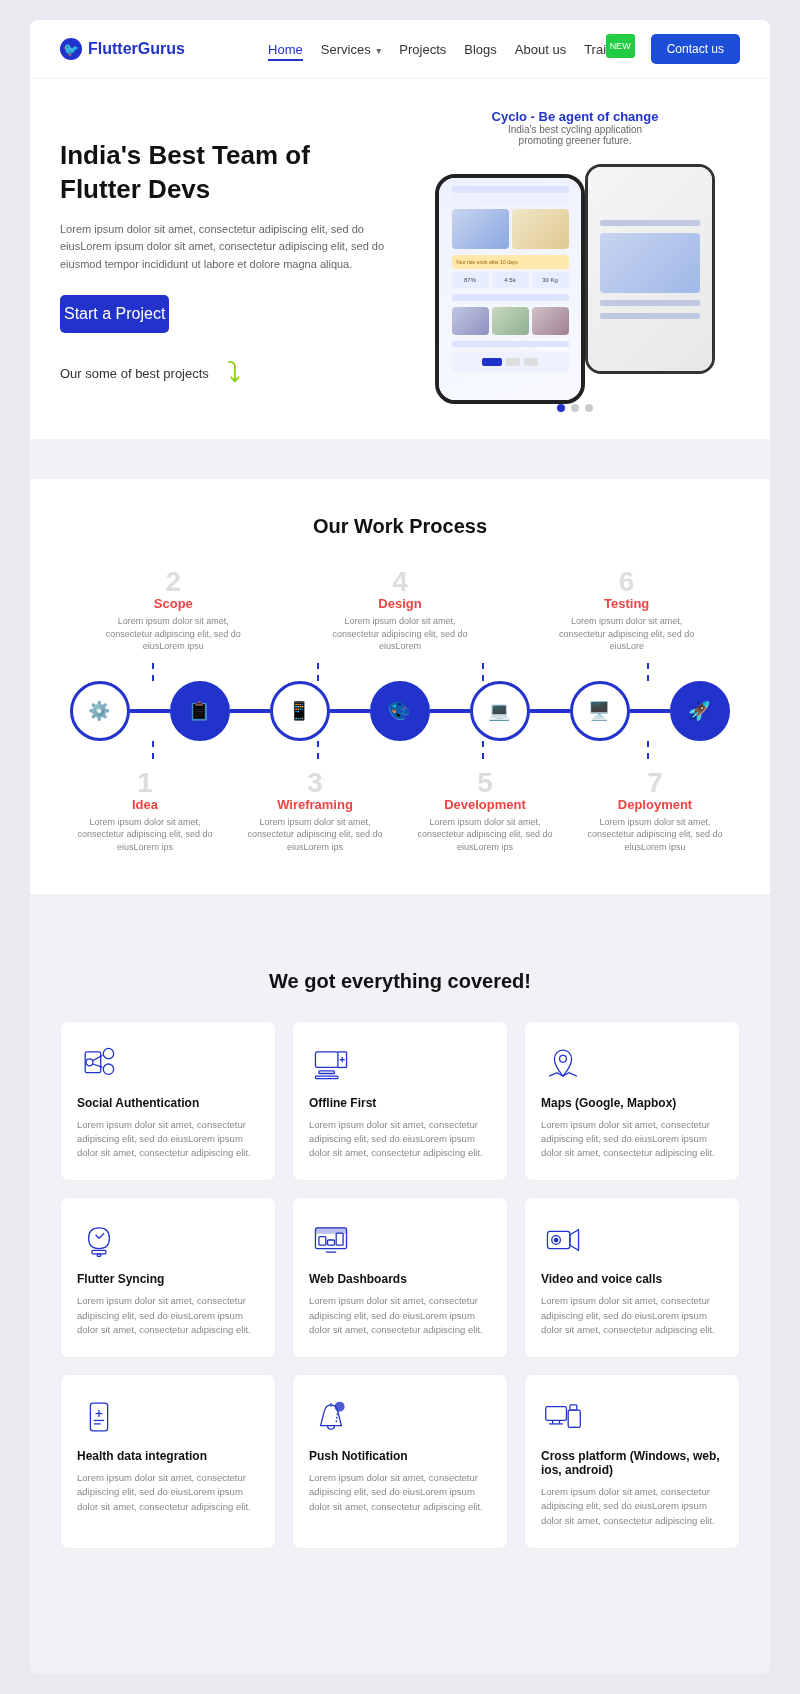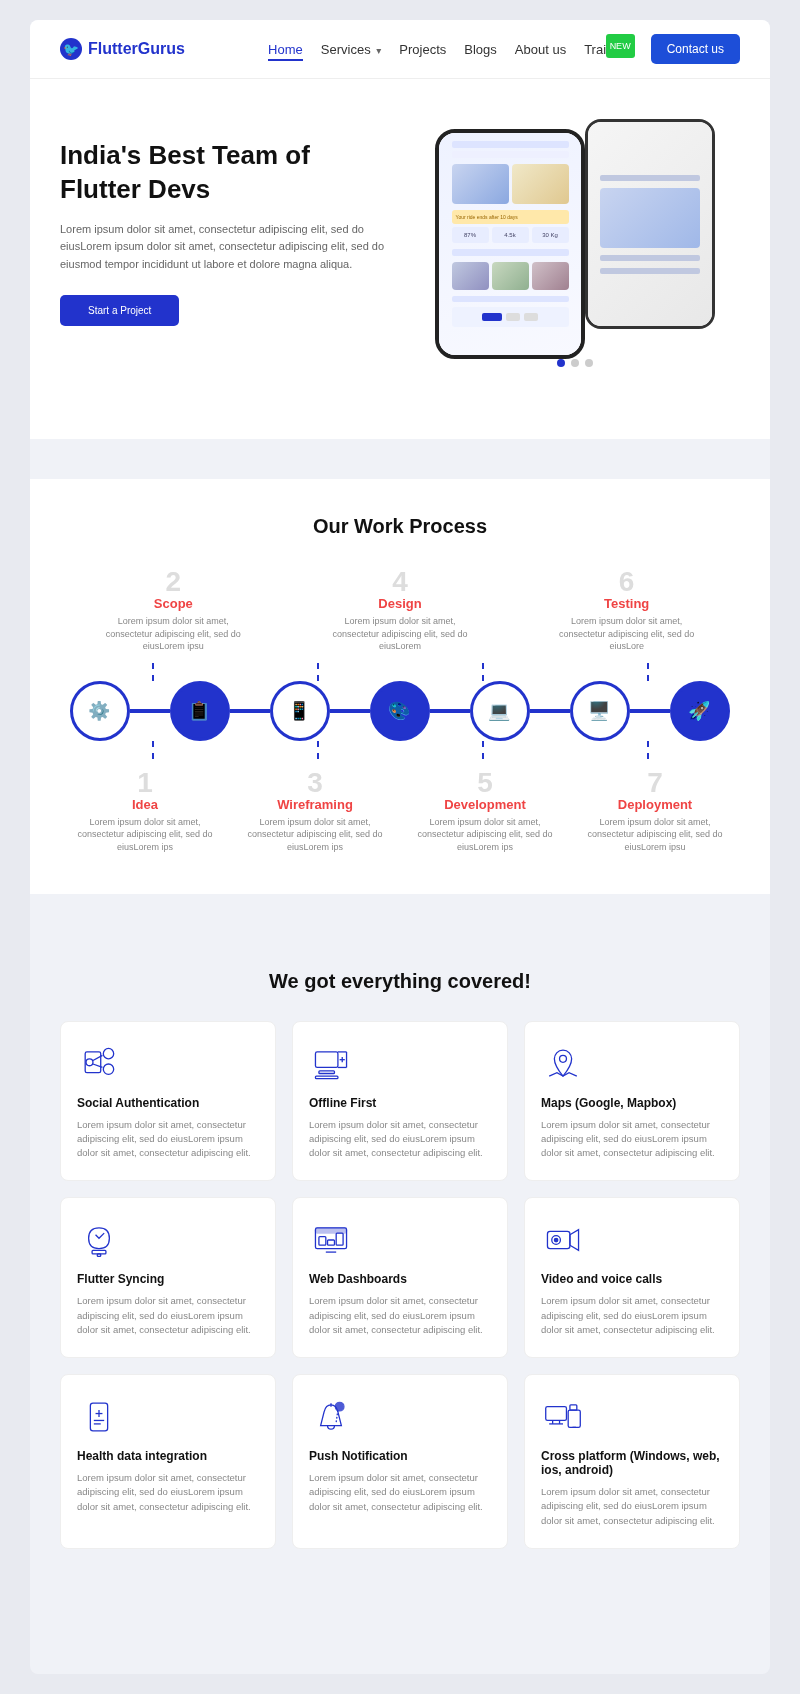--- a/index.html
+++ b/index.html
@@ -119,23 +119,23 @@
     .hero-desc {
       font-size: 11px;
       color: #666;
       line-height: 1.6;
       margin-bottom: 22px;
     }
     .btn-start {
       background: #2233cc;
       color: #fff;
       border: none;
-      padding: 10px 28px;
+      padding: 10px 4px;
       border-radius: 5px;
-      font-size: 10px;
+      font-size: 16px;
       cursor: pointer;
       display: inline-block;
       margin-bottom: 24px;
     }
     .hero-projects-label {
       font-size: 13px;
       color: #333;
       display: flex;
       align-items: center;
       gap: 8px;
@@ -364,22 +364,30 @@
       </li>
     </ul>
     <button class="btn-contact">Contact us</button>
   </nav>
 
   <section class="hero">
     <div class="hero-left">
       <h1 class="hero-title">India's Best Team of Flutter Devs</h1>
       <p class="hero-desc">Lorem ipsum dolor sit amet, consectetur adipiscing elit, sed do eiusLorem ipsum dolor sit amet, consectetur adipiscing elit, sed do eiusmod tempor incididunt ut labore et dolore magna aliqua.</p>
       <button class="btn-start">Start a Project</button>
+      <div class="hero-projects-label">
+        <span>Our some of best projects</span>
+        <span class="arrow-curve">⤵</span>
+      </div>
     </div>
     <div class="hero-right">
+      <div class="hero-app-label">
+        <div class="app-name">Cyclo - Be agent of change</div>
+        <div class="app-desc">India's best cycling application<br>promoting greener future.</div>
+      </div>
       <div class="phone-mockup-container">
         <div class="phone-back">
           <div class="phone-back-screen">
             <div style="width:80%;height:6px;background:#c0c8e0;border-radius:2px;margin-bottom:3px;"></div>
             <div style="width:80%;height:60px;background:linear-gradient(135deg,#c8d4f0,#a0b8e8);border-radius:4px;margin-bottom:3px;"></div>
             <div style="width:80%;height:6px;background:#c0c8e0;border-radius:2px;margin-bottom:3px;"></div>
             <div style="width:80%;height:6px;background:#c0c8e0;border-radius:2px;"></div>
           </div>
         </div>
         <div class="phone-front">

